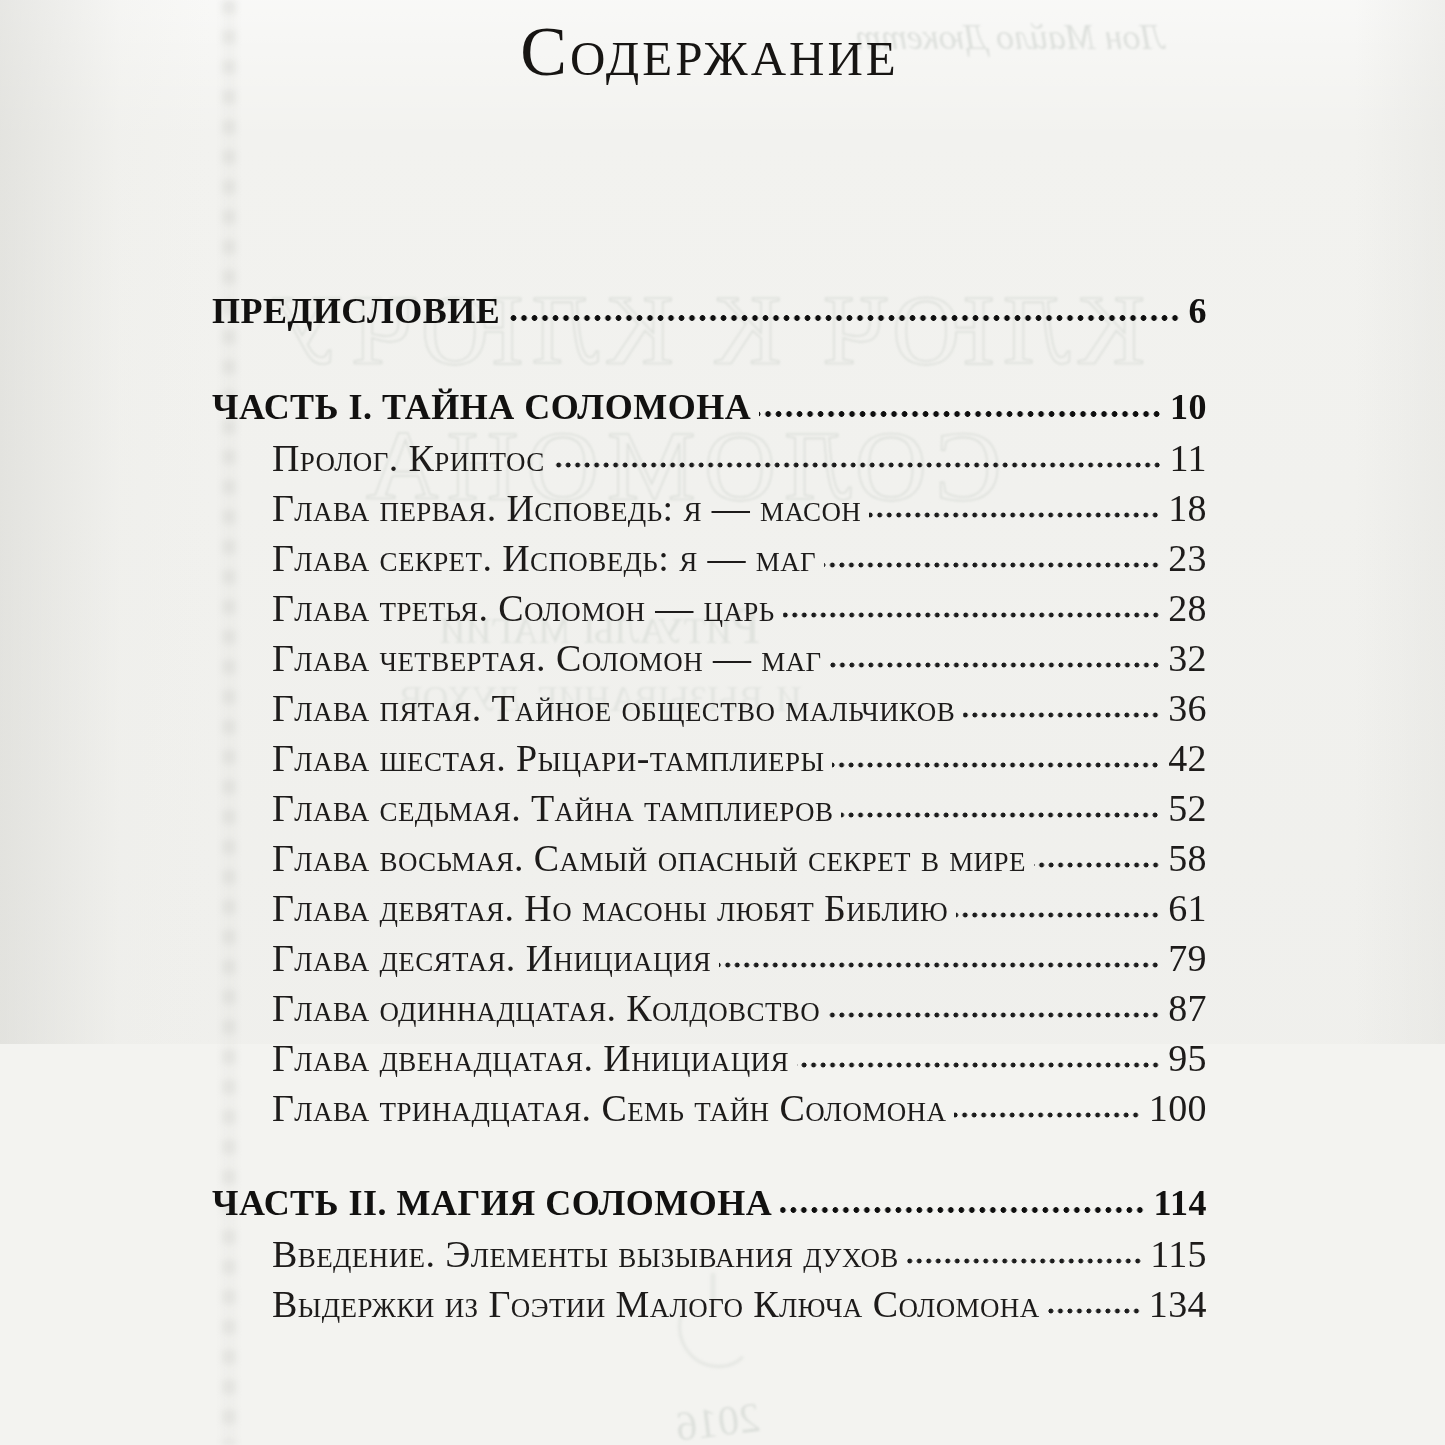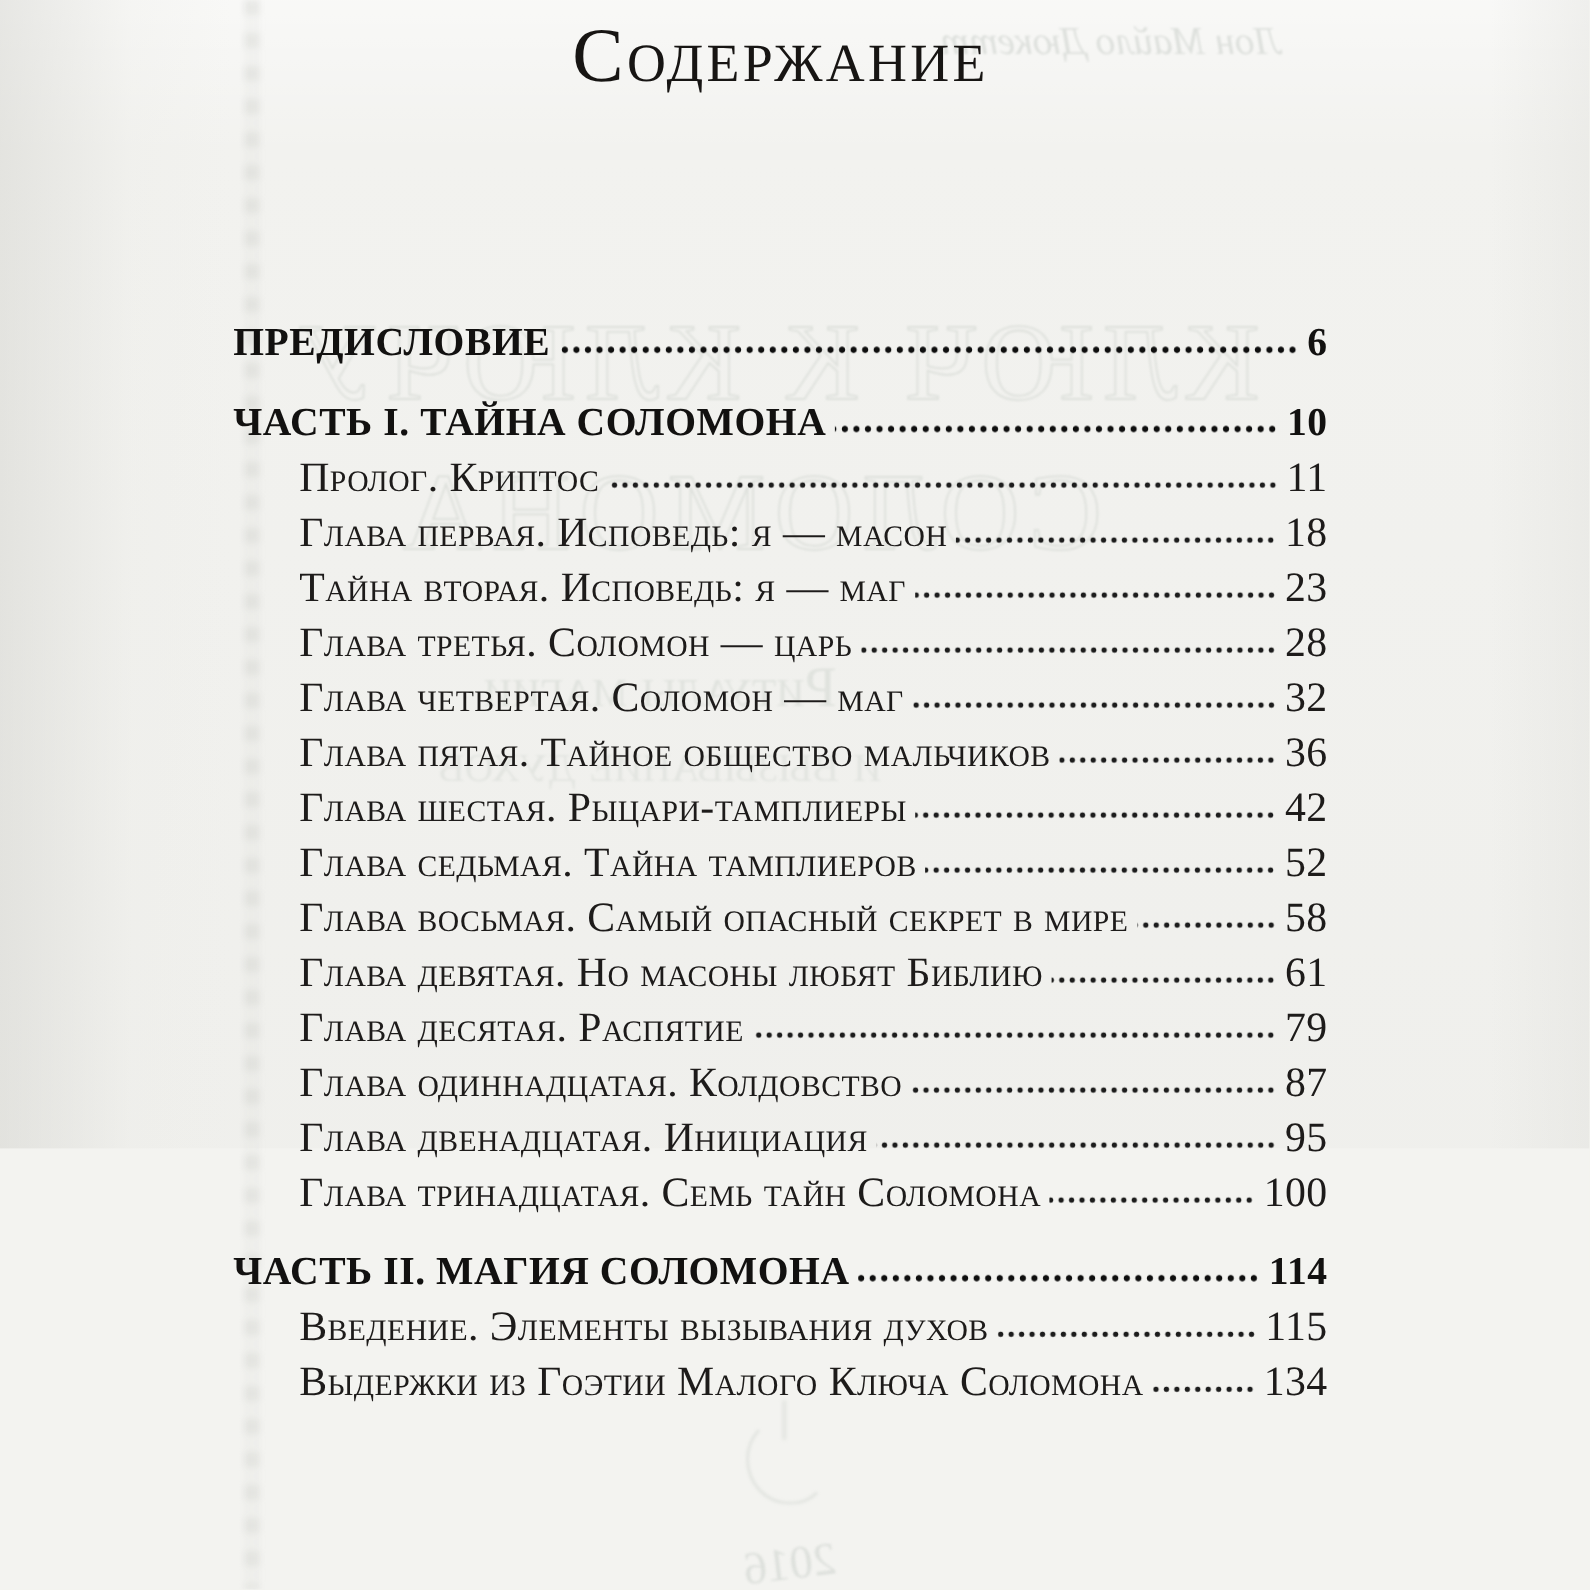--- a/index.html
+++ b/index.html
@@ -33,21 +33,21 @@
     font-variant:small-caps;letter-spacing:3px;color:#171513;
   }
   .toc{display:block;}
   .toc-row{display:flex;align-items:baseline;white-space:nowrap;}
   .toc-row.chapter{
     margin-top:10px;line-height:40px;font-size:38px;
     font-variant:small-caps;letter-spacing:.4px;color:#1d1b1a;
     padding-left:60px;
   }
   .toc-row.part{
-    margin-top:30px;line-height:42px;font-size:36px;
+    margin-top:54px;line-height:42px;font-size:36px;
     font-weight:bold;letter-spacing:.5px;color:#121110;
   }
   .toc-row.part:first-child{margin-top:0;}
   .toc-row .label{flex:0 0 auto;}
   .toc-row .pagenum{flex:0 0 auto;}
   .dots{
     flex:1 1 auto;min-width:24px;height:8px;align-self:flex-end;
     margin:0 8px 9px 8px;
     background-image:radial-gradient(circle, #1c1c1c 2.1px, transparent 2.8px);
     background-size:9.5px 8px;background-repeat:repeat-x;background-position:right center;
@@ -114,21 +114,21 @@
     <span class="label">Пролог. Криптос</span>
     <span class="dots"></span>
     <span class="pagenum">11</span>
   </div>
         <div class="toc-row chapter">
     <span class="label">Глава первая. Исповедь: я — масон</span>
     <span class="dots"></span>
     <span class="pagenum">18</span>
   </div>
         <div class="toc-row chapter">
-    <span class="label">Тайна вторая. Исповедь: я — маг</span>
+    <span class="label">Глава секрет. Исповедь: я — маг</span>
     <span class="dots"></span>
     <span class="pagenum">23</span>
   </div>
         <div class="toc-row chapter">
     <span class="label">Глава третья. Соломон — царь</span>
     <span class="dots"></span>
     <span class="pagenum">28</span>
   </div>
         <div class="toc-row chapter">
     <span class="label">Глава четвертая. Соломон — маг</span>
@@ -154,21 +154,21 @@
     <span class="label">Глава восьмая. Самый опасный секрет в мире</span>
     <span class="dots"></span>
     <span class="pagenum">58</span>
   </div>
         <div class="toc-row chapter">
     <span class="label">Глава девятая. Но масоны любят Библию</span>
     <span class="dots"></span>
     <span class="pagenum">61</span>
   </div>
         <div class="toc-row chapter">
-    <span class="label">Глава десятая. Распятие</span>
+    <span class="label">Глава десятая. Инициация</span>
     <span class="dots"></span>
     <span class="pagenum">79</span>
   </div>
         <div class="toc-row chapter">
     <span class="label">Глава одиннадцатая. Колдовство</span>
     <span class="dots"></span>
     <span class="pagenum">87</span>
   </div>
         <div class="toc-row chapter">
     <span class="label">Глава двенадцатая. Инициация</span>

